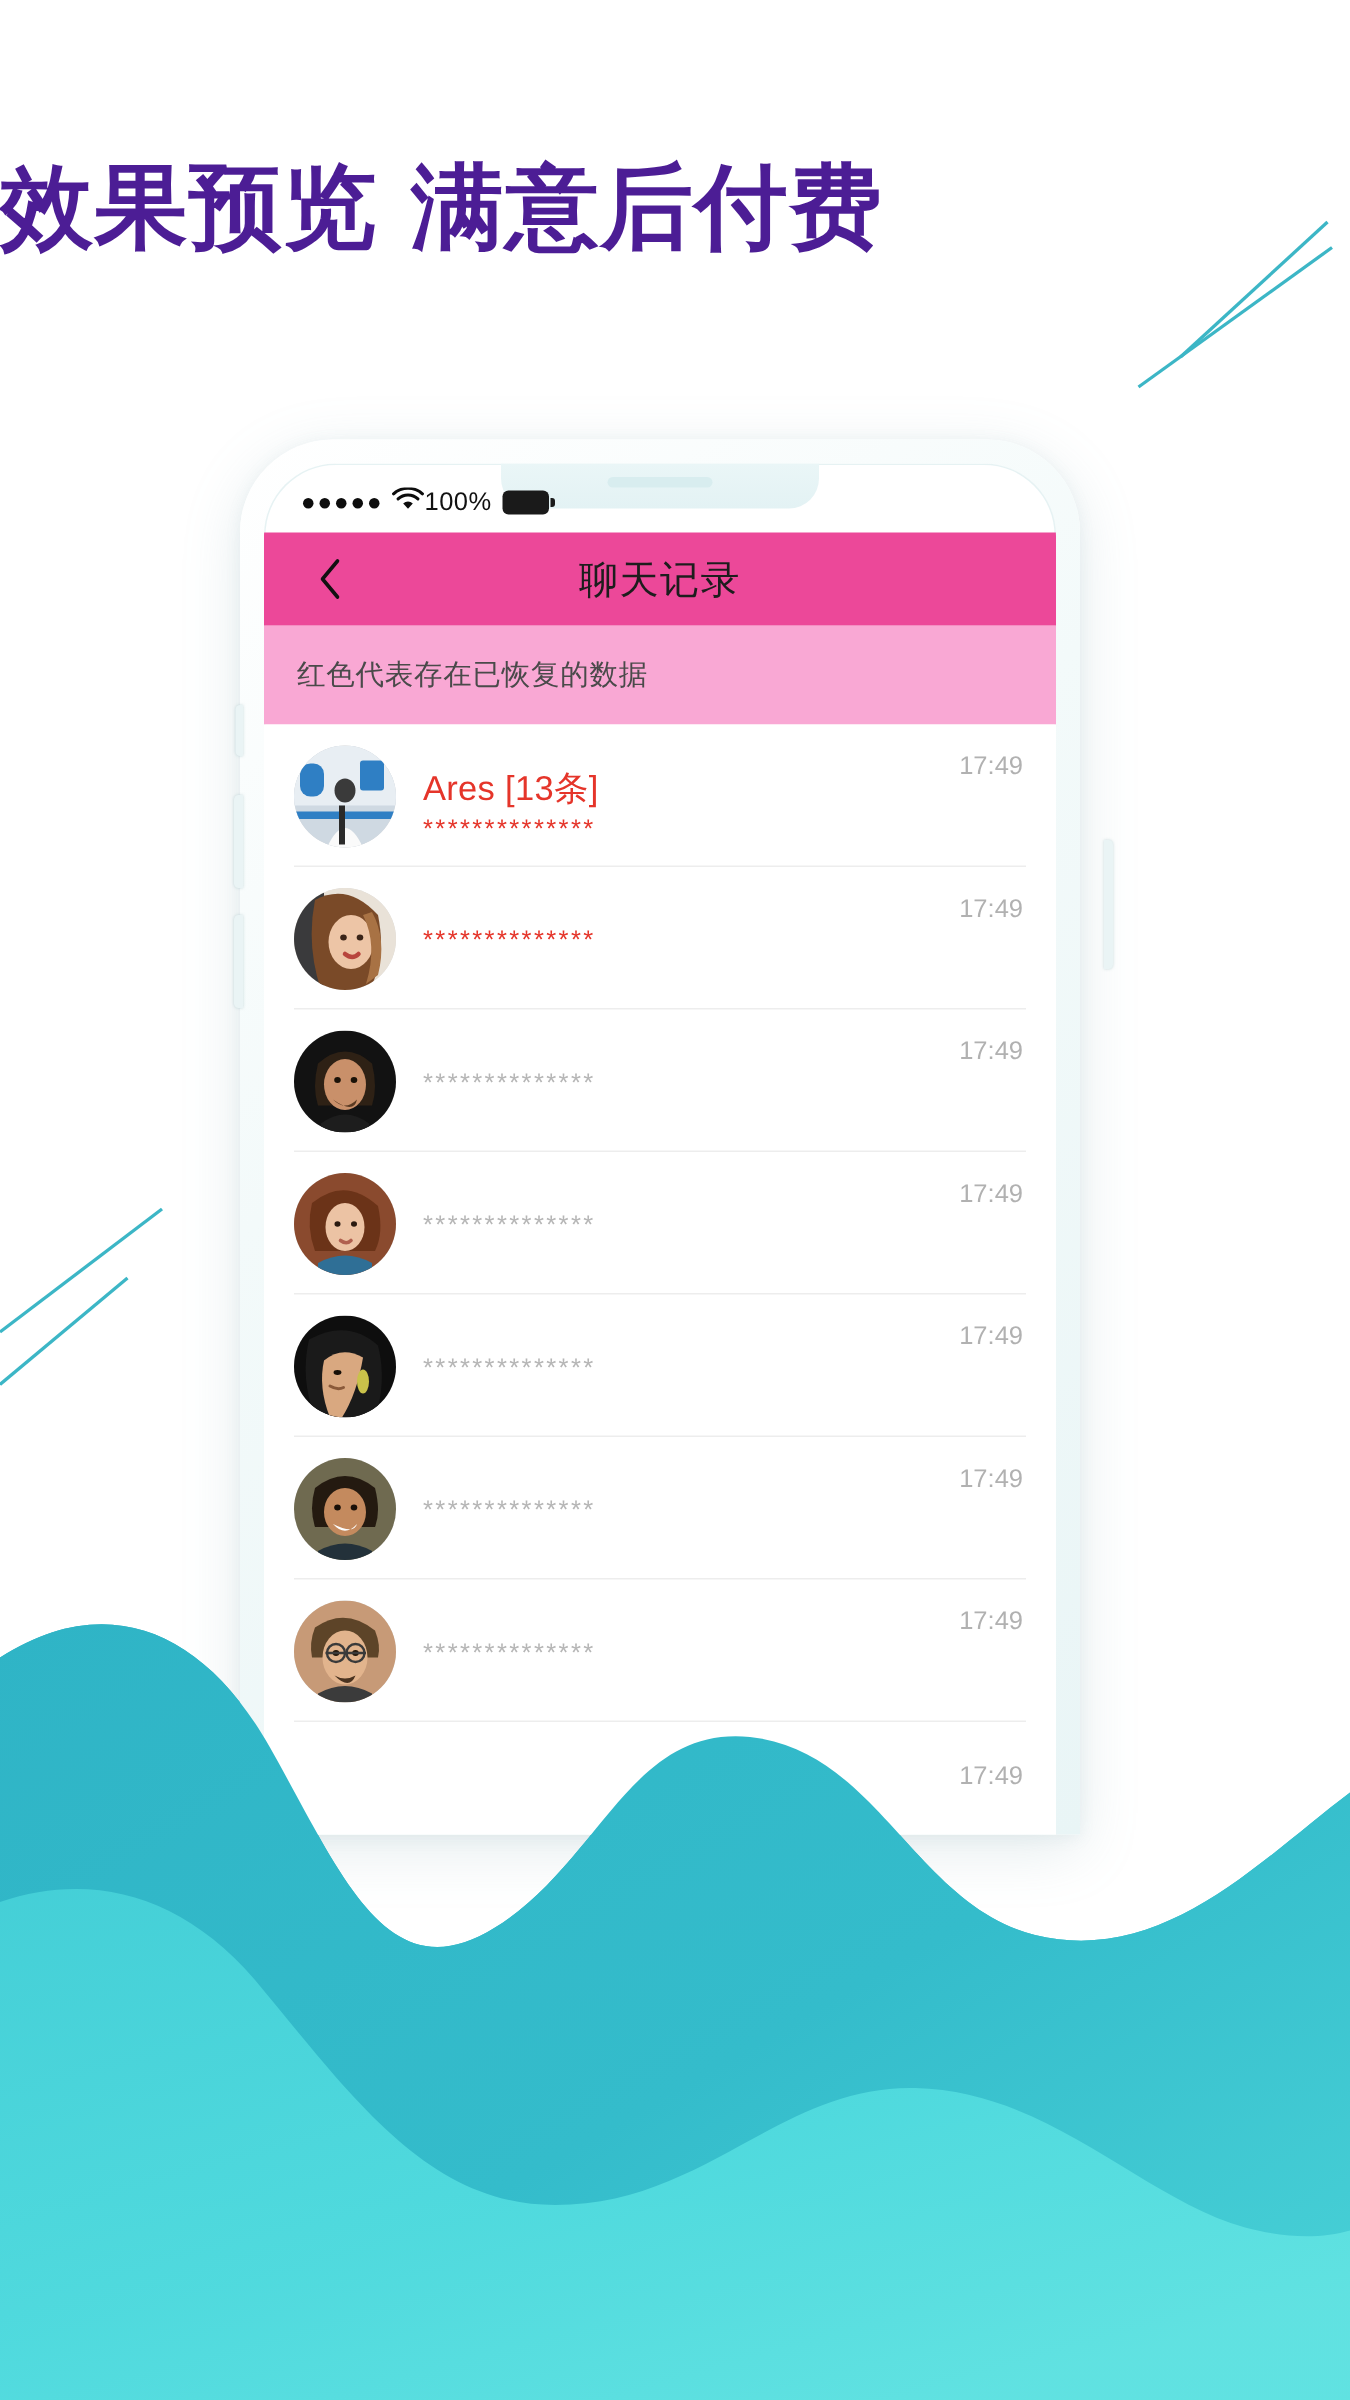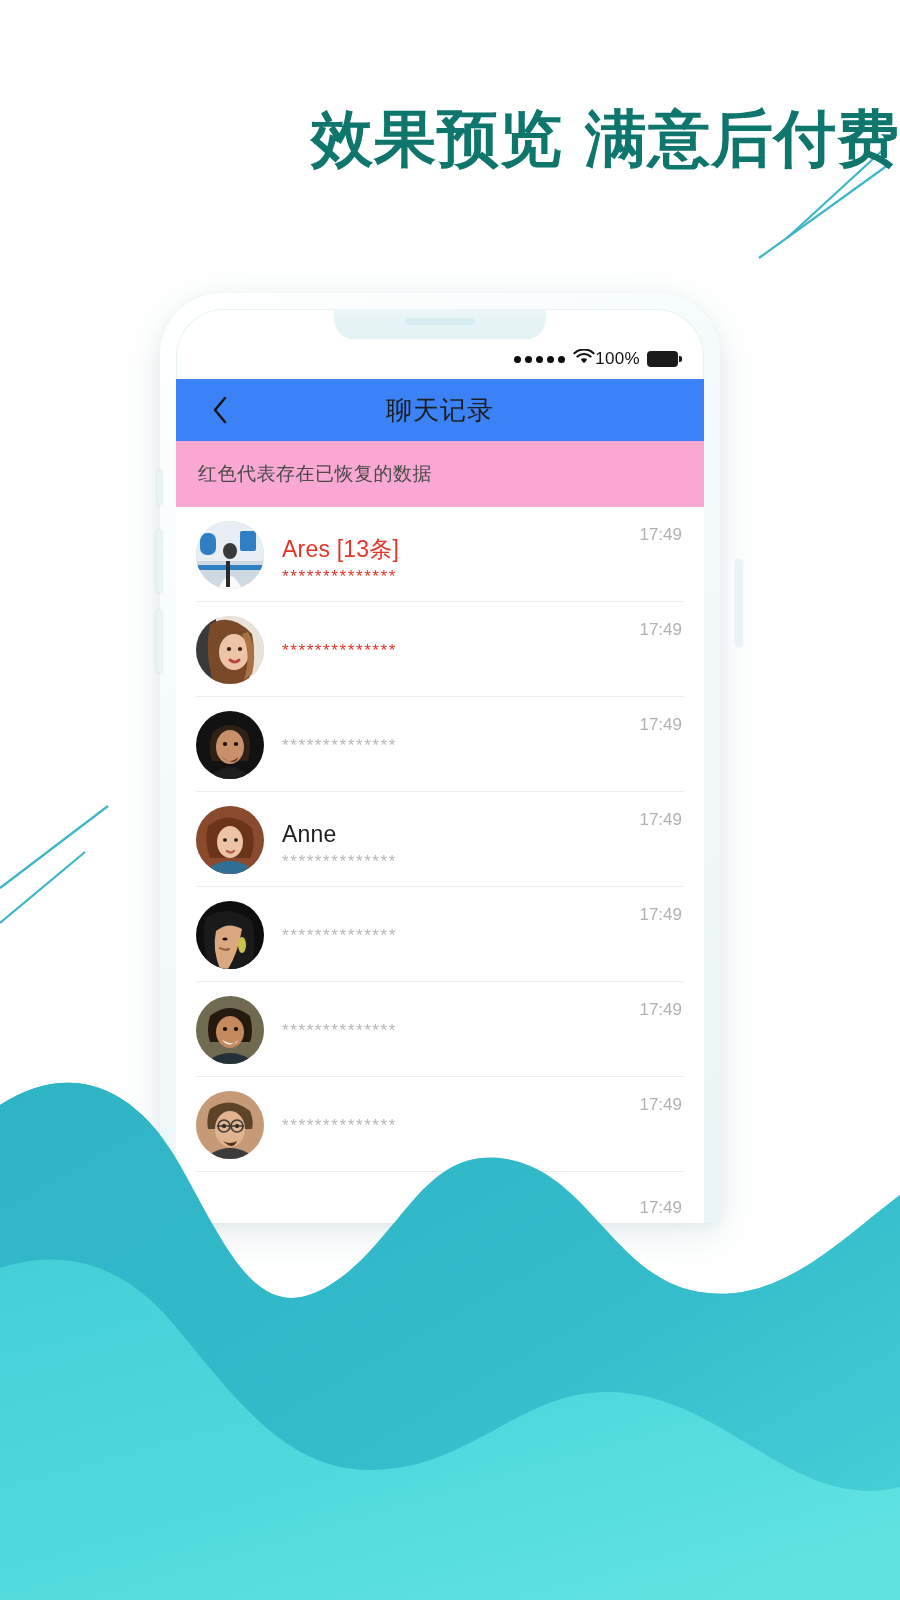--- a/index.html
+++ b/index.html
@@ -16,22 +16,22 @@
 
   
   .deco-lines { position:absolute; z-index:1; pointer-events:none; }
   .deco-lines.tr { right:0; top:120px; width:175px; height:145px; }
   .deco-lines.bl { left:0; top:780px; width:175px; height:145px; }
 
   
   .headline {
     position:absolute; z-index:3;
     left:0; right:0; top:103px;
-    text-align:right;
-    color:#0f766e;
+    text-align:left;
+    color:#4c1d95;
     font-size:62px;
     font-weight:700;
     letter-spacing:1px;
     line-height:1.15;
     white-space:nowrap;
   }
   .headline .gap { display:inline-block; width:22px; }
 
   
   .phone {
@@ -70,23 +70,22 @@
     position:absolute; left:50%; transform:translateX(-50%);
     top:9px; width:70px; height:7px; border-radius:4px;
     background:#d8edef;
     z-index:7;
   }
 
   
   .statusbar {
     position:relative; z-index:8;
     height:46px;
-    display:flex; align-items:center; justify-content:flex-end;
+    display:flex; align-items:center; justify-content:flex-start;
     padding:6px 26px 0 26px;
-    margin-top:24px;
   }
   .sb-left { display:flex; align-items:center; gap:8px; }
   .sig-dots { display:flex; gap:4px; align-items:center; }
   .sig-dots i { width:7px; height:7px; border-radius:50%; background:#0d0d0d; display:block; }
   .sb-right { display:flex; align-items:center; gap:7px; }
   .batt-pct { font-size:17px; color:#111; font-weight:500; letter-spacing:.3px; }
   .batt {
     width:31px; height:16px; border-radius:4px;
     background:#1a1a1a; position:relative;
   }
@@ -94,21 +93,21 @@
     content:""; position:absolute; right:-4px; top:5px;
     width:3px; height:6px; border-radius:0 2px 2px 0; background:#1a1a1a;
   }
 
   
   .navbar {
     position:relative; z-index:8;
     height:62px;
     display:flex; align-items:center;
     padding:0 24px;
-    background:#3b82f6;
+    background:#ec4899;
   }
   .back-btn { width:40px; height:40px; display:flex; align-items:center; justify-content:center; cursor:pointer; }
   .nav-title {
     position:absolute; left:0; right:0; text-align:center;
     font-size:26px; color:#1d1d1d; font-weight:400; letter-spacing:1px;
     pointer-events:none;
   }
 
   
   .notice {
@@ -308,24 +307,20 @@
               <rect width="68" height="68" fill="#8a4a2e"></rect>
               <path d="M12 20 q22 -18 44 2 q4 18 -2 30 l-40 0 q-6 -16 -2 -32 Z" fill="#6b3318"></path>
               <ellipse cx="34" cy="36" rx="13" ry="16" fill="#ecc3a4"></ellipse>
               <ellipse cx="29" cy="34" rx="2" ry="1.8" fill="#2a1a10"></ellipse>
               <ellipse cx="40" cy="34" rx="2" ry="1.8" fill="#2a1a10"></ellipse>
               <path d="M31 45 q4 3 7 0" stroke="#b0604f" stroke-width="2.4" fill="none" stroke-linecap="round"></path>
               <path d="M16 60 q18 -10 36 0 l0 8 -36 0 Z" fill="#2f6f96"></path>
             </svg>
         </div>
         <div class="row-mid">
-          <div class="row-name">
-            <span>Anne</span>
-            <span></span>
-          </div>
           <div class="row-snippet">**************</div>
         </div>
         <div class="row-time">17:49</div>
       </div>
 
       <div class="chat-row">
         <div class="avatar">
           <svg viewBox="0 0 68 68">
               <rect width="68" height="68" fill="#0e0e0e"></rect>
               <path d="M10 16 q26 -14 46 4 q6 24 -2 48 l-40 0 q-10 -26 -4 -52 Z" fill="#1a1a1a"></path>

